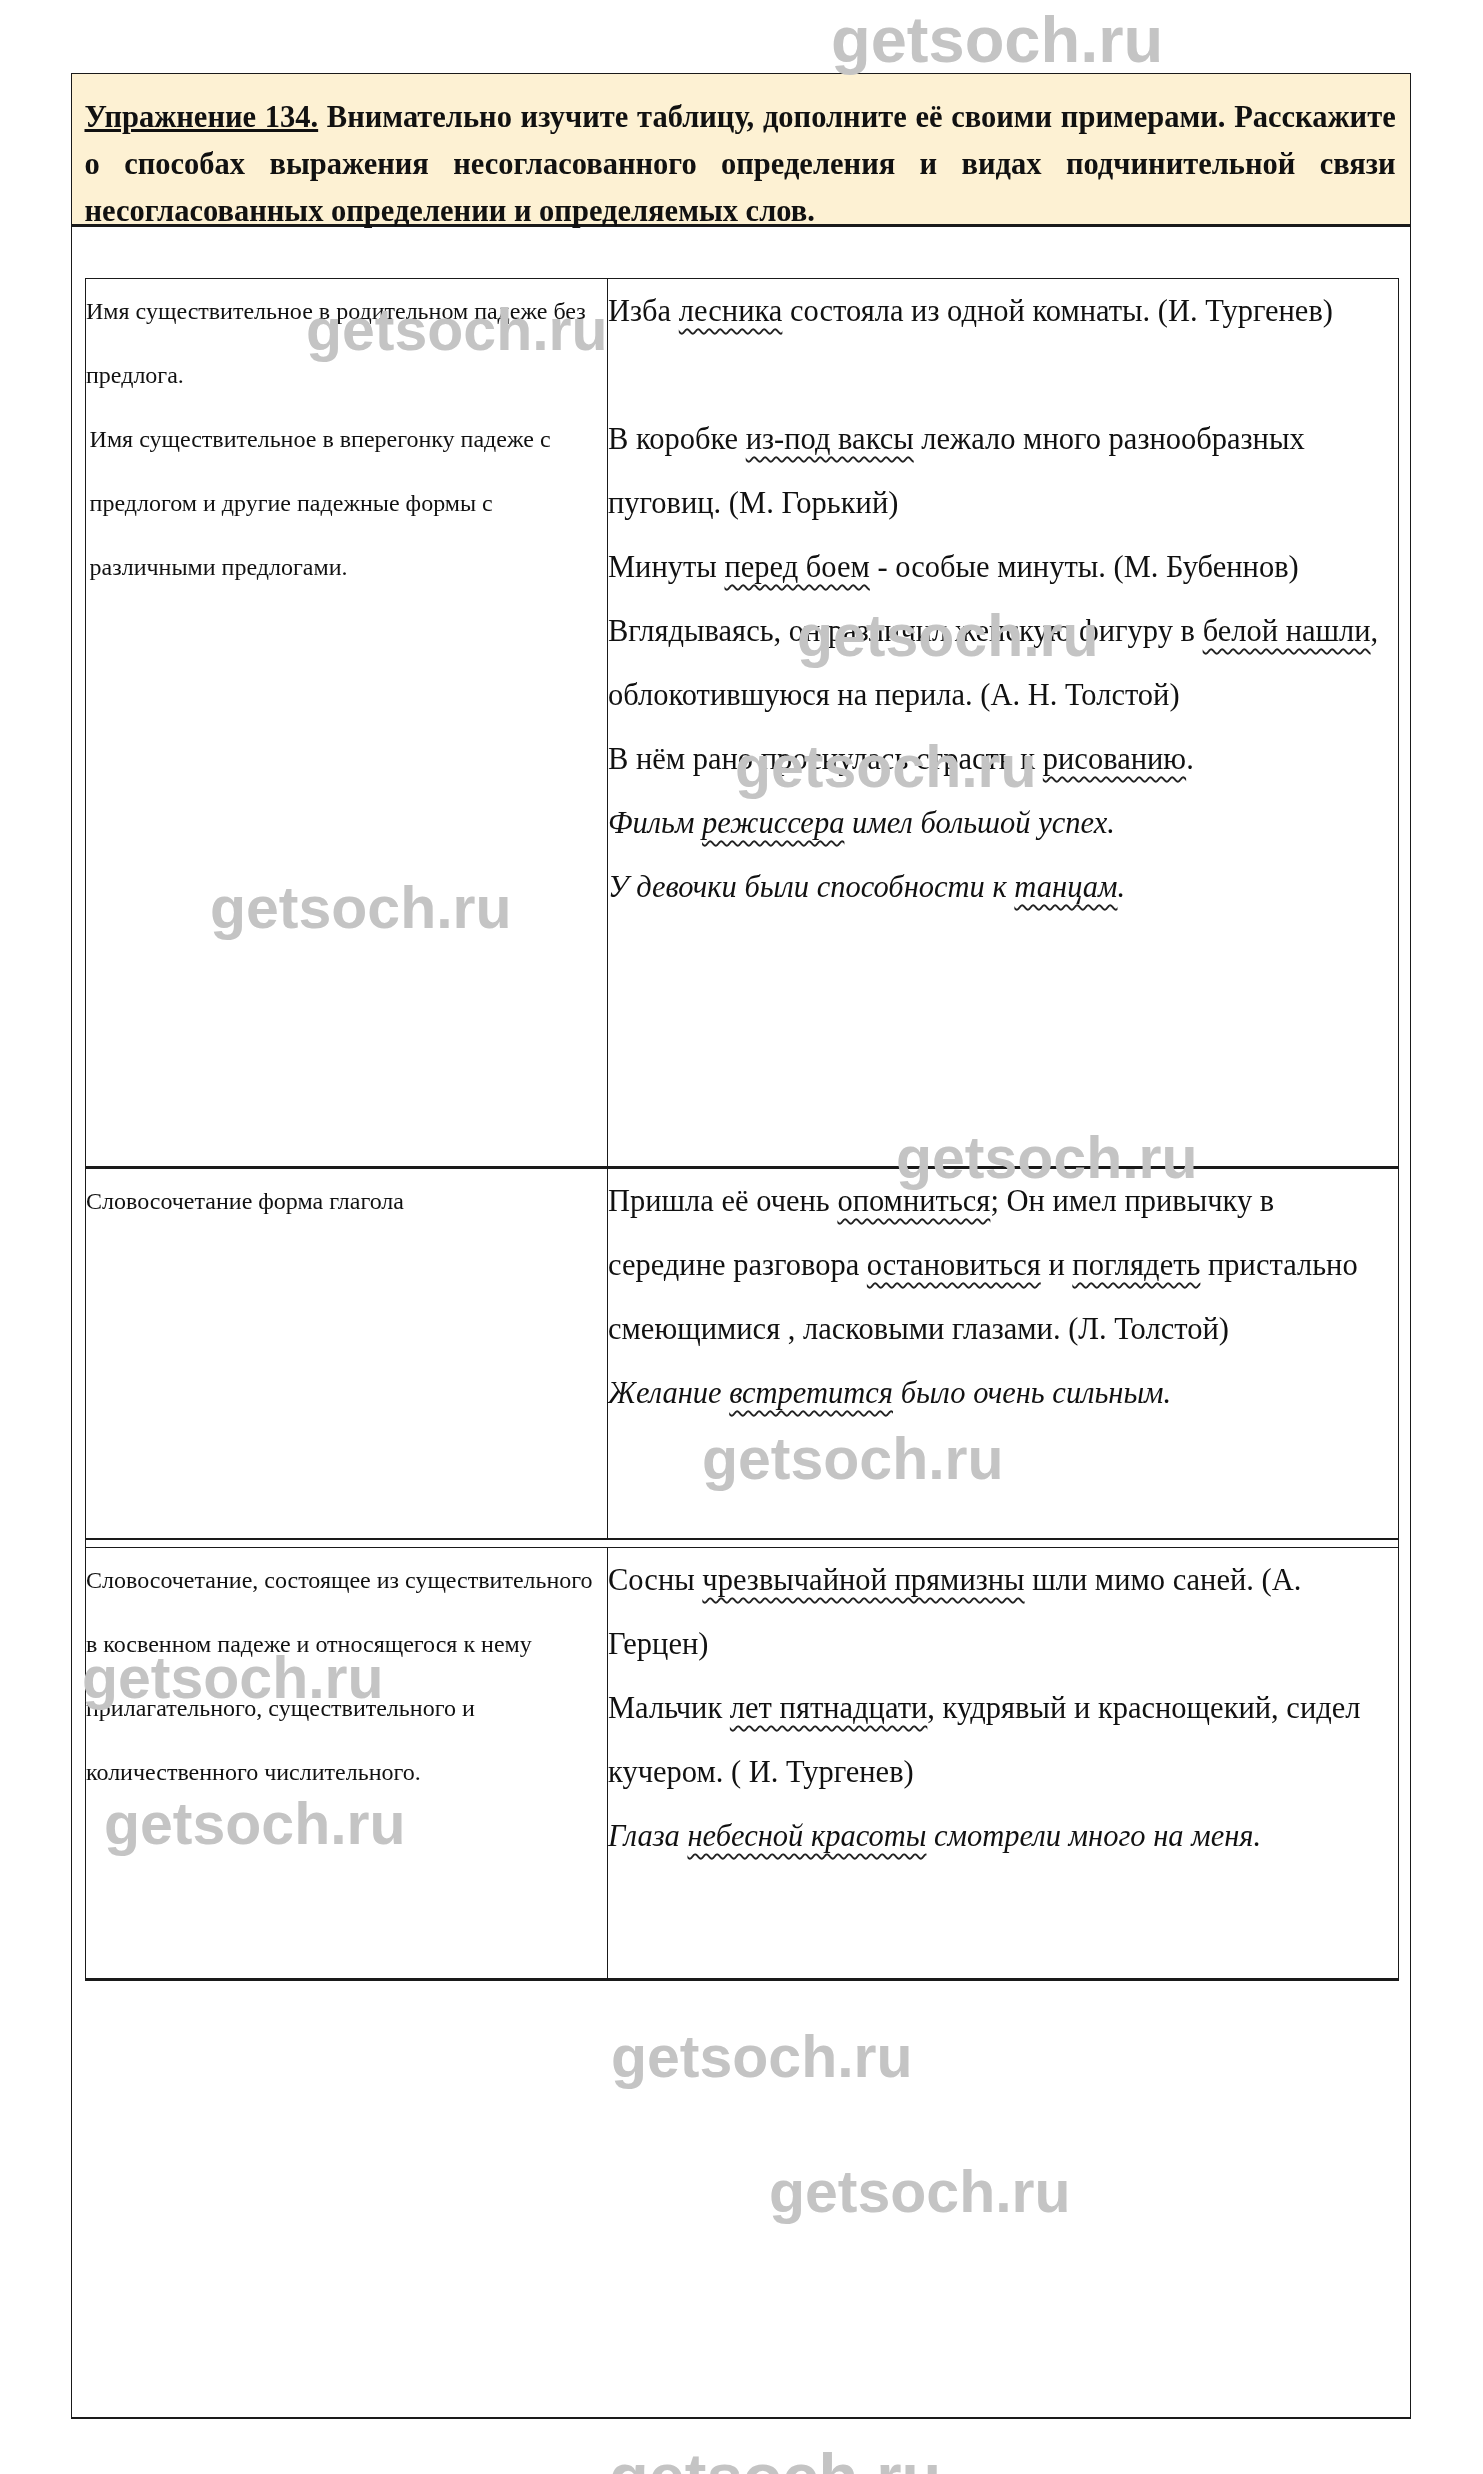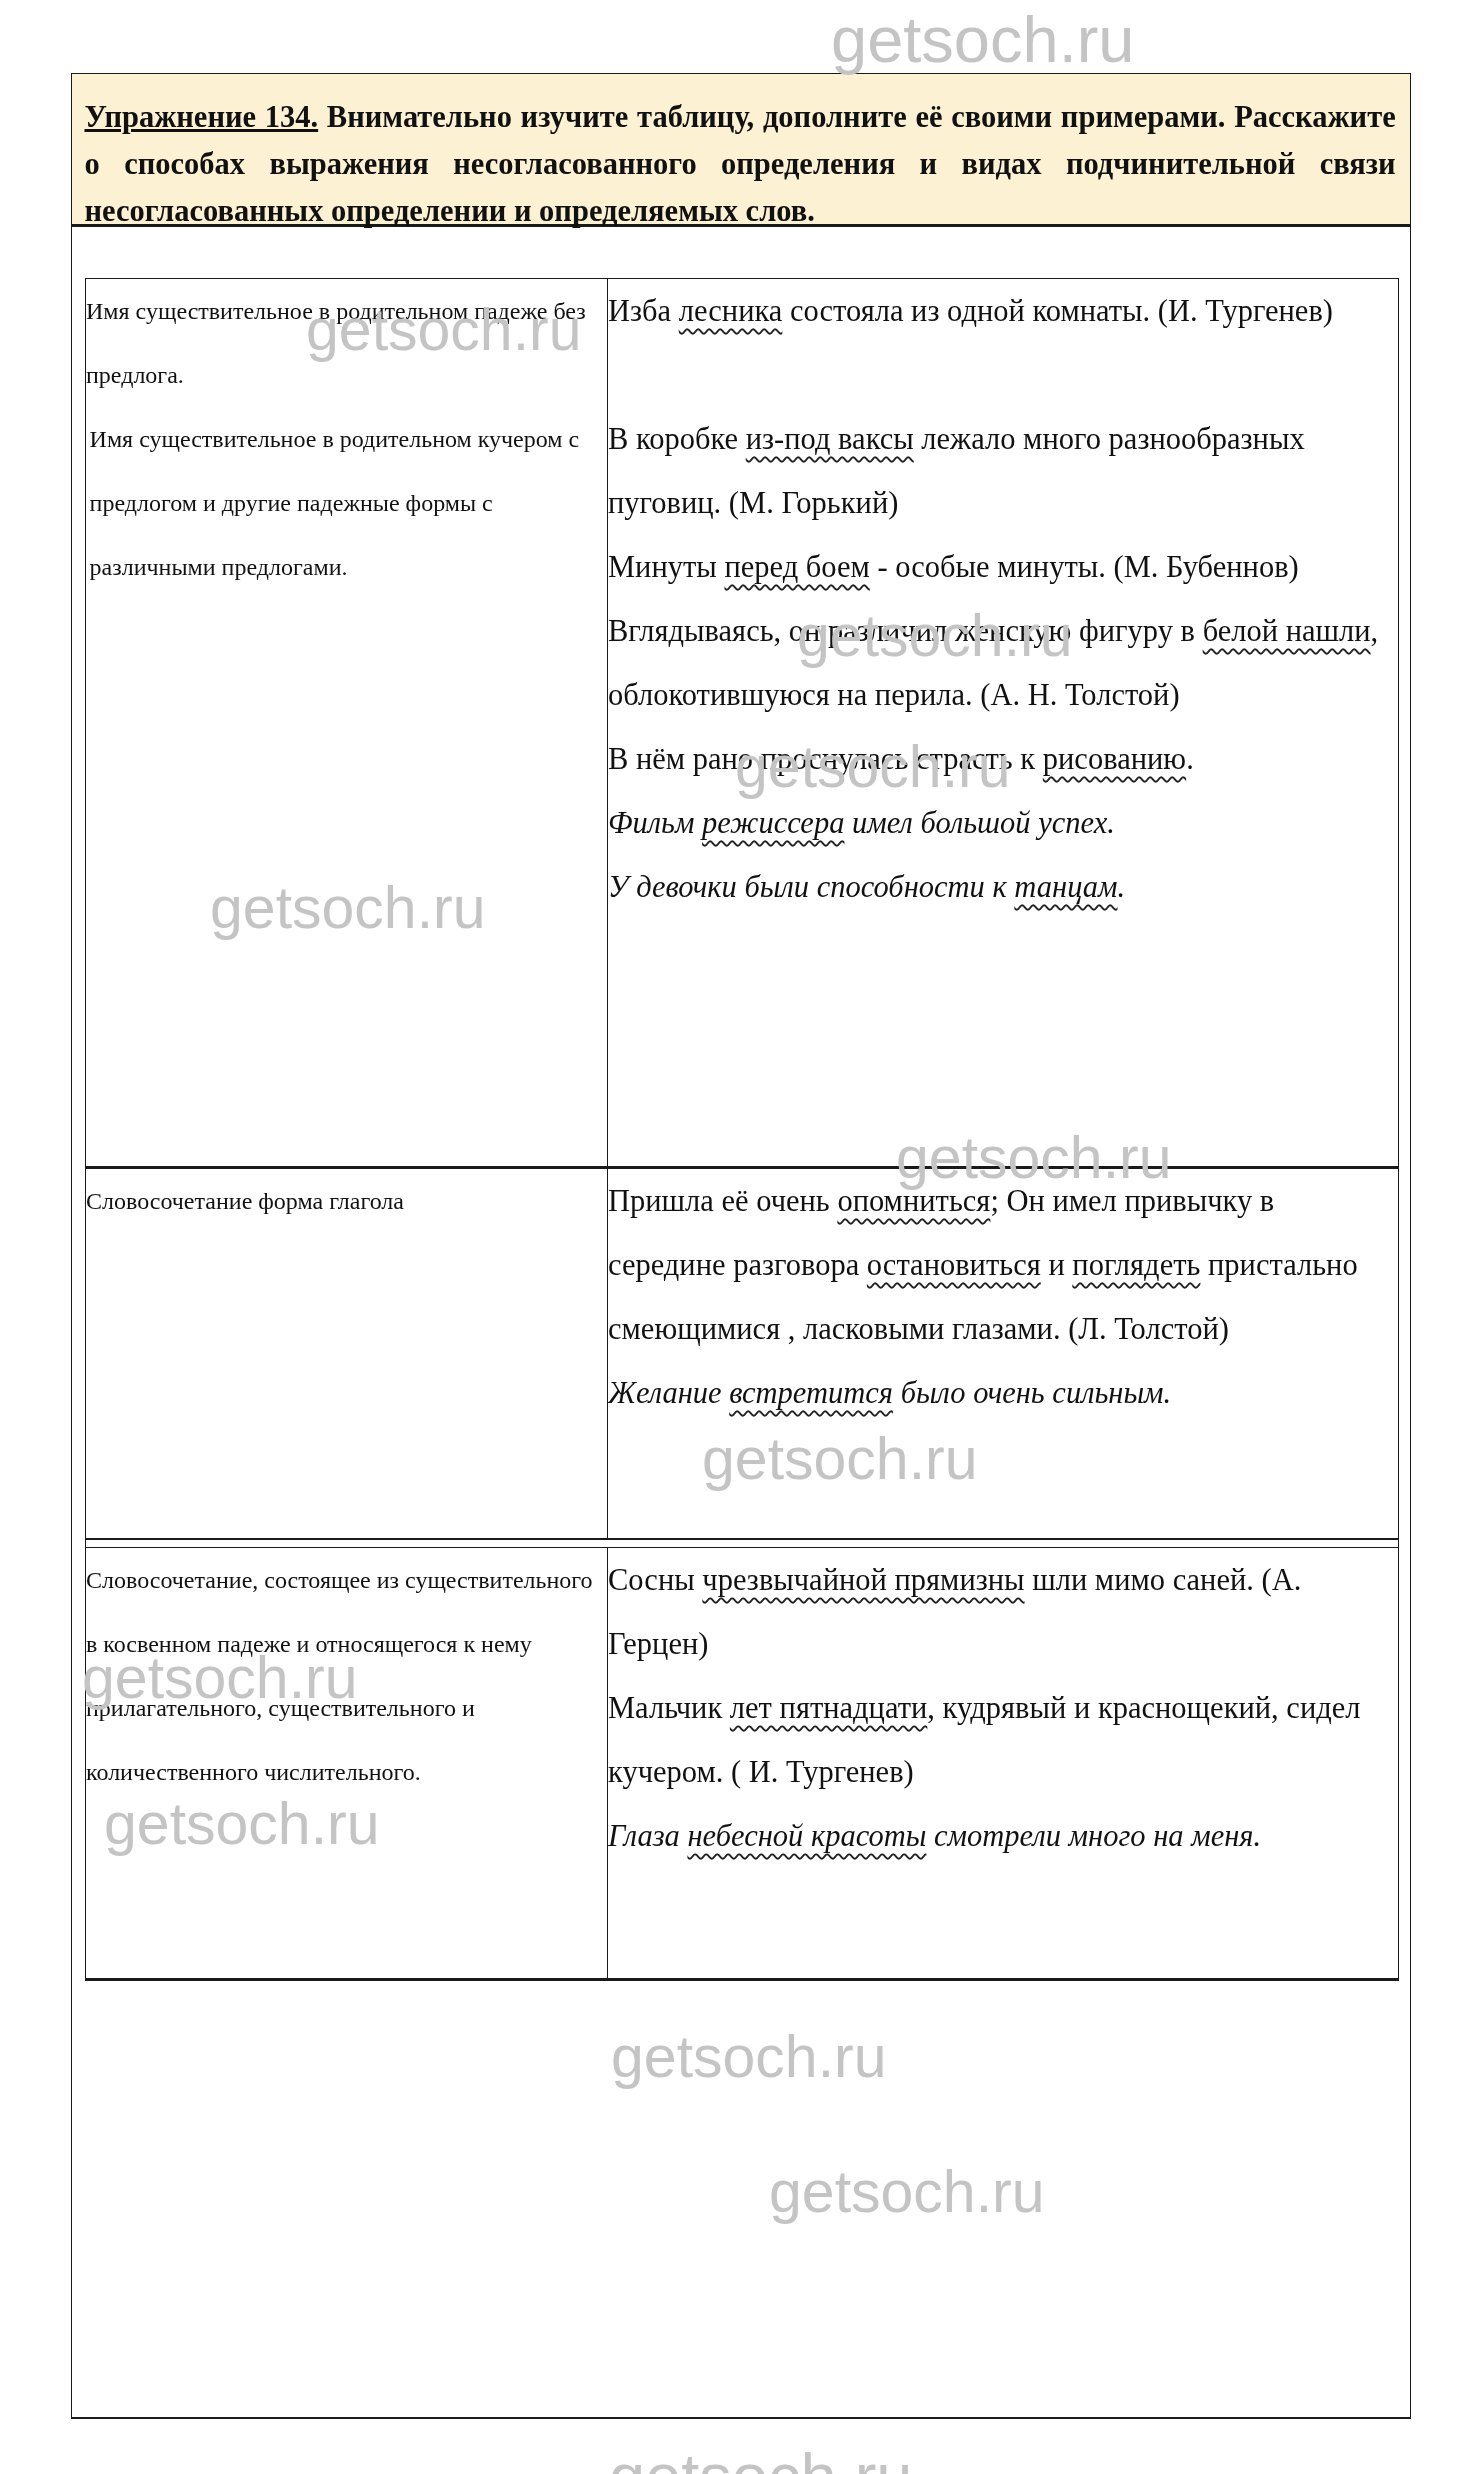--- a/index.html
+++ b/index.html
@@ -1,20 +1,20 @@
 <!DOCTYPE html>
 <html style="font-size:14.3px"><head>
 <meta charset="utf-8">
 <style>
   html, body { margin: 0; padding: 0; background: #ffffff; }
   body { width: 1484px; height: 2475px; position: relative; overflow: hidden;
          font-family: "Liberation Serif", "DejaVu Serif", serif; color: #111; }
   .watermark { position: absolute; font-family: "Liberation Sans", "DejaVu Sans", sans-serif;
                color: #c4c4c4; font-size: 59px; letter-spacing: 0px; pointer-events: none;
-               z-index: 5; white-space: nowrap; }
+               z-index: 5; white-space: nowrap; font-weight: bold; }
   .frame { position: absolute; left: 71px; top: 73px; width: 1340px; height: 2346px;
            border: 1.8px solid #1a1a1a; box-sizing: border-box; border-bottom-width: 2.7px; }
   .task { position: absolute; left: 71px; top: 73px; width: 1340px; height: 154px;
           background: #fdf1d3; border: 1.8px solid #1a1a1a; border-bottom-width: 3.6px; box-sizing: border-box;
           padding: 20px 14.3px 0 12.5px; }
   .task-text { font-weight: bold; font-size: 30.5px; line-height: 47px; text-align: justify; }
   .task-label { text-decoration: underline; }
   table.main { position: absolute; left: 85px; top: 278px; width: 1314px; border-collapse: collapse;
                table-layout: fixed; }
   table.main td, table.main th { border: 1.8px solid #1a1a1a; vertical-align: top; padding: 0; }
@@ -59,21 +59,21 @@
 <table class="main">
   <colgroup>
       <col class="col1">
       <col>
     </colgroup>
   <tbody>
 
   <tr class="r1">
     <td class="left">
       <div>Имя существительное в родительном падеже без предлога.</div>
-      <div class="blk2" style="padding-left:3.6px;">Имя существительное в родительном кучером с предлогом и другие падежные формы с различными предлогами.</div>
+      <div class="blk2" style="padding-left:3.6px;">Имя существительное в вперегонку падеже с предлогом и другие падежные формы с различными предлогами.</div>
     </td>
     <td class="right">
       <div class="ex"><span>Изба </span><span class="wavy">лесника</span><span> состояла из одной комнаты. (И. Тургенев)</span></div>
       <div class="ex" style="margin-top:64px;"><span>В коробке </span><span class="wavy">из-под ваксы</span><span> лежало много разнообразных пуговиц. (М. Горький)</span></div>
       <div class="ex"><span>Минуты </span><span class="wavy">перед боем</span><span> - особые минуты. (М. Бубеннов)</span></div>
       <div class="ex"><span>Вглядываясь, он различил женскую фигуру в </span><span class="wavy">белой нашли</span><span>, облокотившуюся на перила. (А. Н. Толстой)</span></div>
       <div class="ex"><span>В нём рано проснулась страсть к </span><span class="wavy">рисованию</span><span>.</span></div>
       <div class="ex it"><span>Фильм </span><span class="wavy">режиссера</span><span> имел большой успех.</span></div>
       <div class="ex it"><span>У девочки были способности к </span><span class="wavy">танцам</span><span>.</span></div>
     </td>

